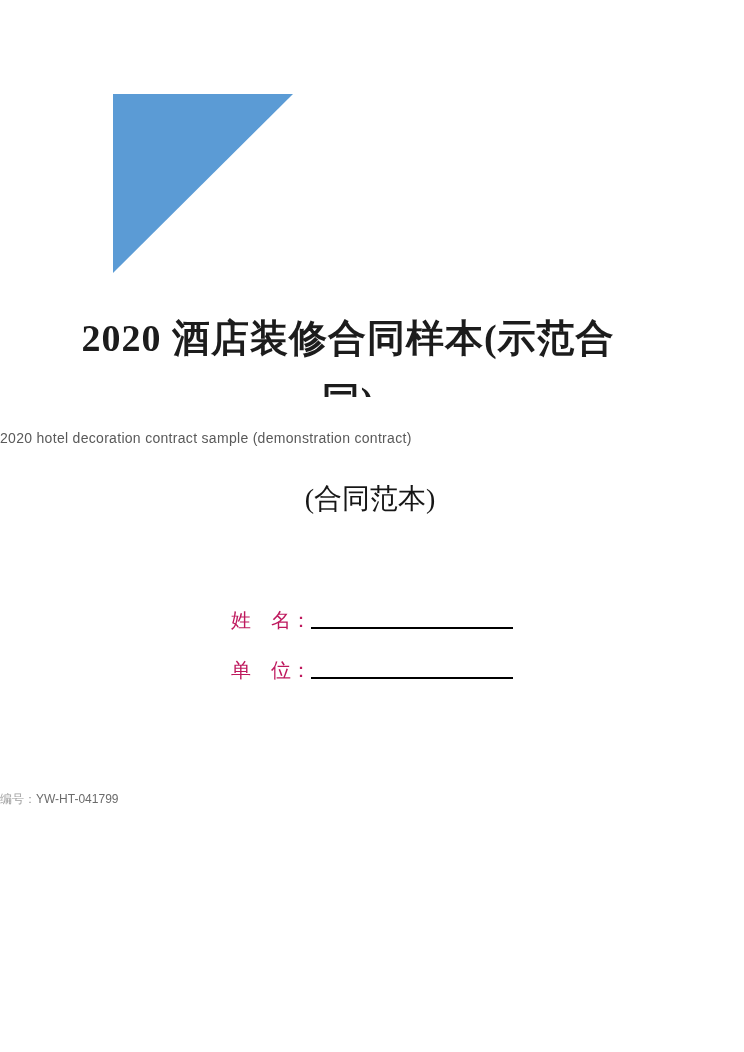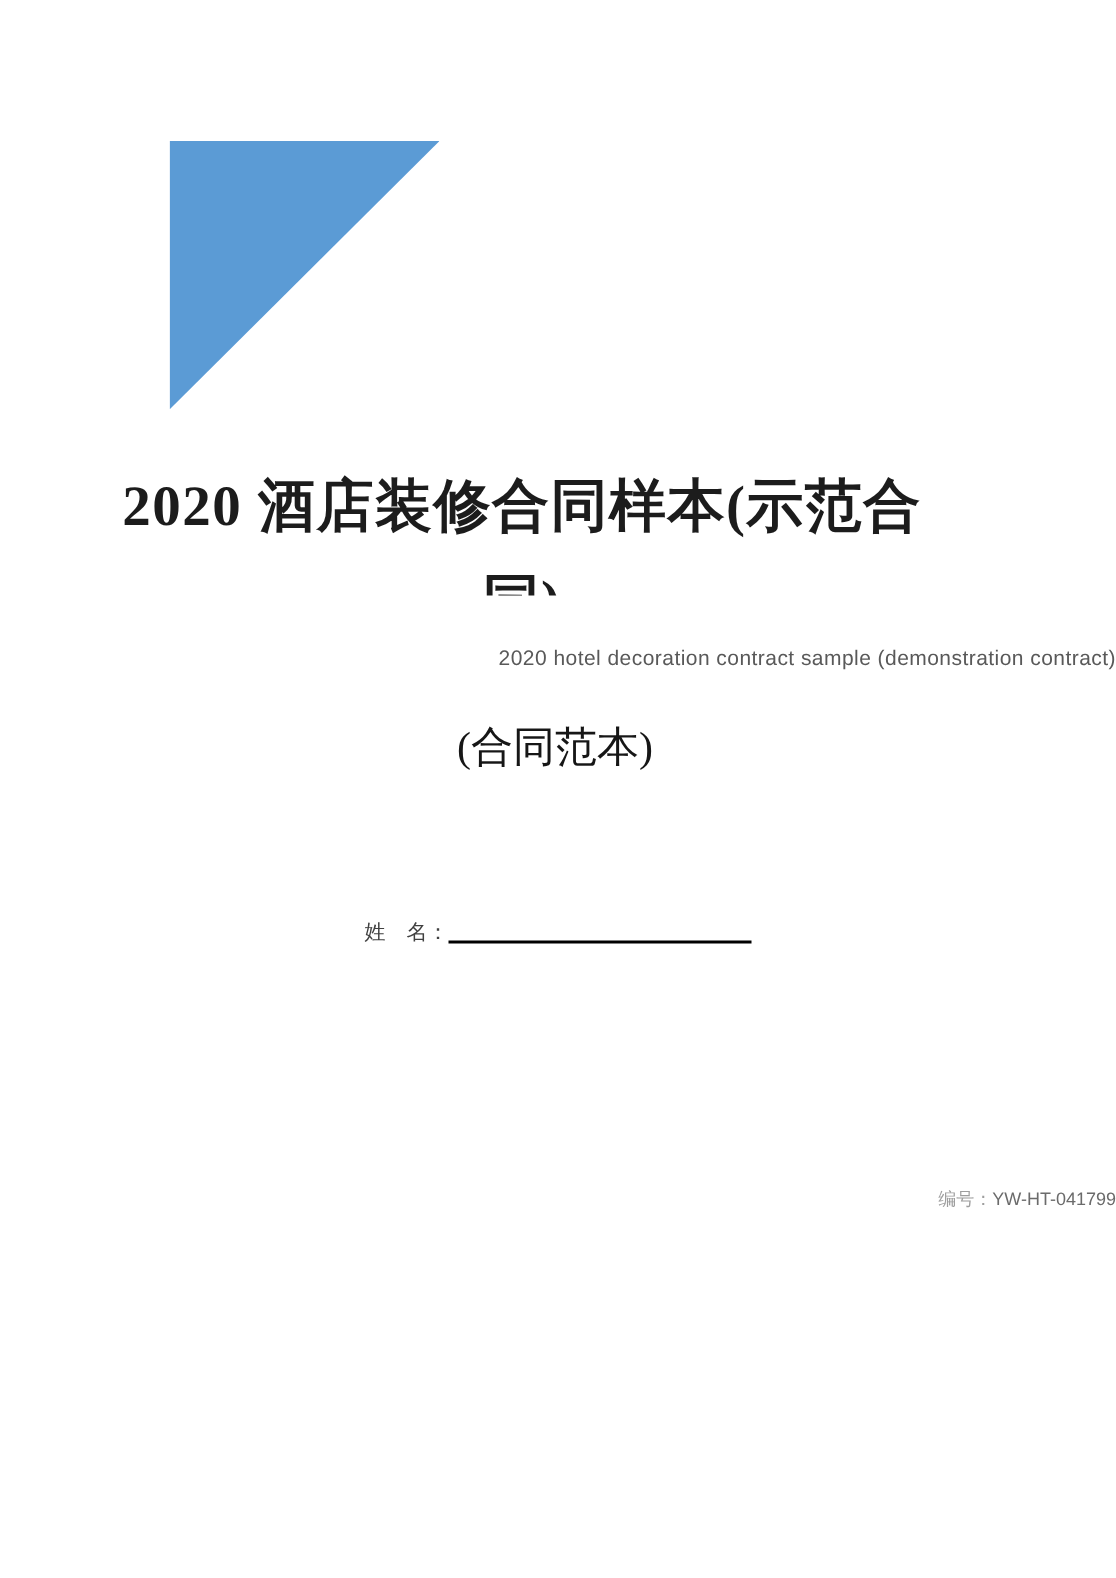--- a/index.html
+++ b/index.html
@@ -37,21 +37,21 @@
     line-height: 63px;
     font-weight: bold;
     color: #1c1c1c;
     letter-spacing: 1px;
   }
   .subtitle-en {
     position: absolute;
     top: 428px;
     left: 0;
     width: 744px;
-    text-align: right;
+    text-align: left;
     font-family: "Liberation Sans", "DejaVu Sans", sans-serif;
     font-size: 14px;
     line-height: 20px;
     color: #595959;
     letter-spacing: 0.3px;
   }
   .subtitle-cn {
     position: absolute;
     top: 479px;
     left: 0;
@@ -69,38 +69,38 @@
   }
   .field-row {
     height: 50px;
     display: flex;
     justify-content: center;
     align-items: flex-end;
     box-sizing: border-box;
     padding-bottom: 20px;
   }
   .field-label {
-    font-size: 14px;
+    font-size: 20px;
     line-height: 1;
-    color: #404040;
+    color: #be185d;
     white-space: pre;
   }
   .field-line {
     display: inline-block;
     width: 202px;
     height: 0;
     border-bottom: 2px solid #000000;
     margin-bottom: 1px;
   }
   .doc-number {
     position: absolute;
     top: 791px;
     left: 0;
     width: 744px;
-    text-align: right;
+    text-align: left;
     font-family: "Liberation Sans", "DejaVu Sans", sans-serif;
     font-size: 12px;
     line-height: 16px;
   }
   .doc-number .num-label { color: #9e9e9e; }
   .doc-number .num-code  { color: #6b6b6b; }
 </style>
 </head>
 <body>
 
@@ -115,19 +115,23 @@
 
   <div class="subtitle-en">2020 hotel decoration contract sample (demonstration contract)</div>
 
   <div class="subtitle-cn">(合同范本)</div>
 
   <div class="fields">
     <div class="field-row">
       <span class="field-label">姓　名：</span>
       <span class="field-line"></span>
     </div>
+    <div class="field-row">
+      <span class="field-label">单　位：</span>
+      <span class="field-line"></span>
+    </div>
   </div>
 
   <div class="doc-number">
     <span class="num-label">编号：</span><span class="num-code">YW-HT-041799</span>
   </div>
 
 </div>
 
 </body></html>

